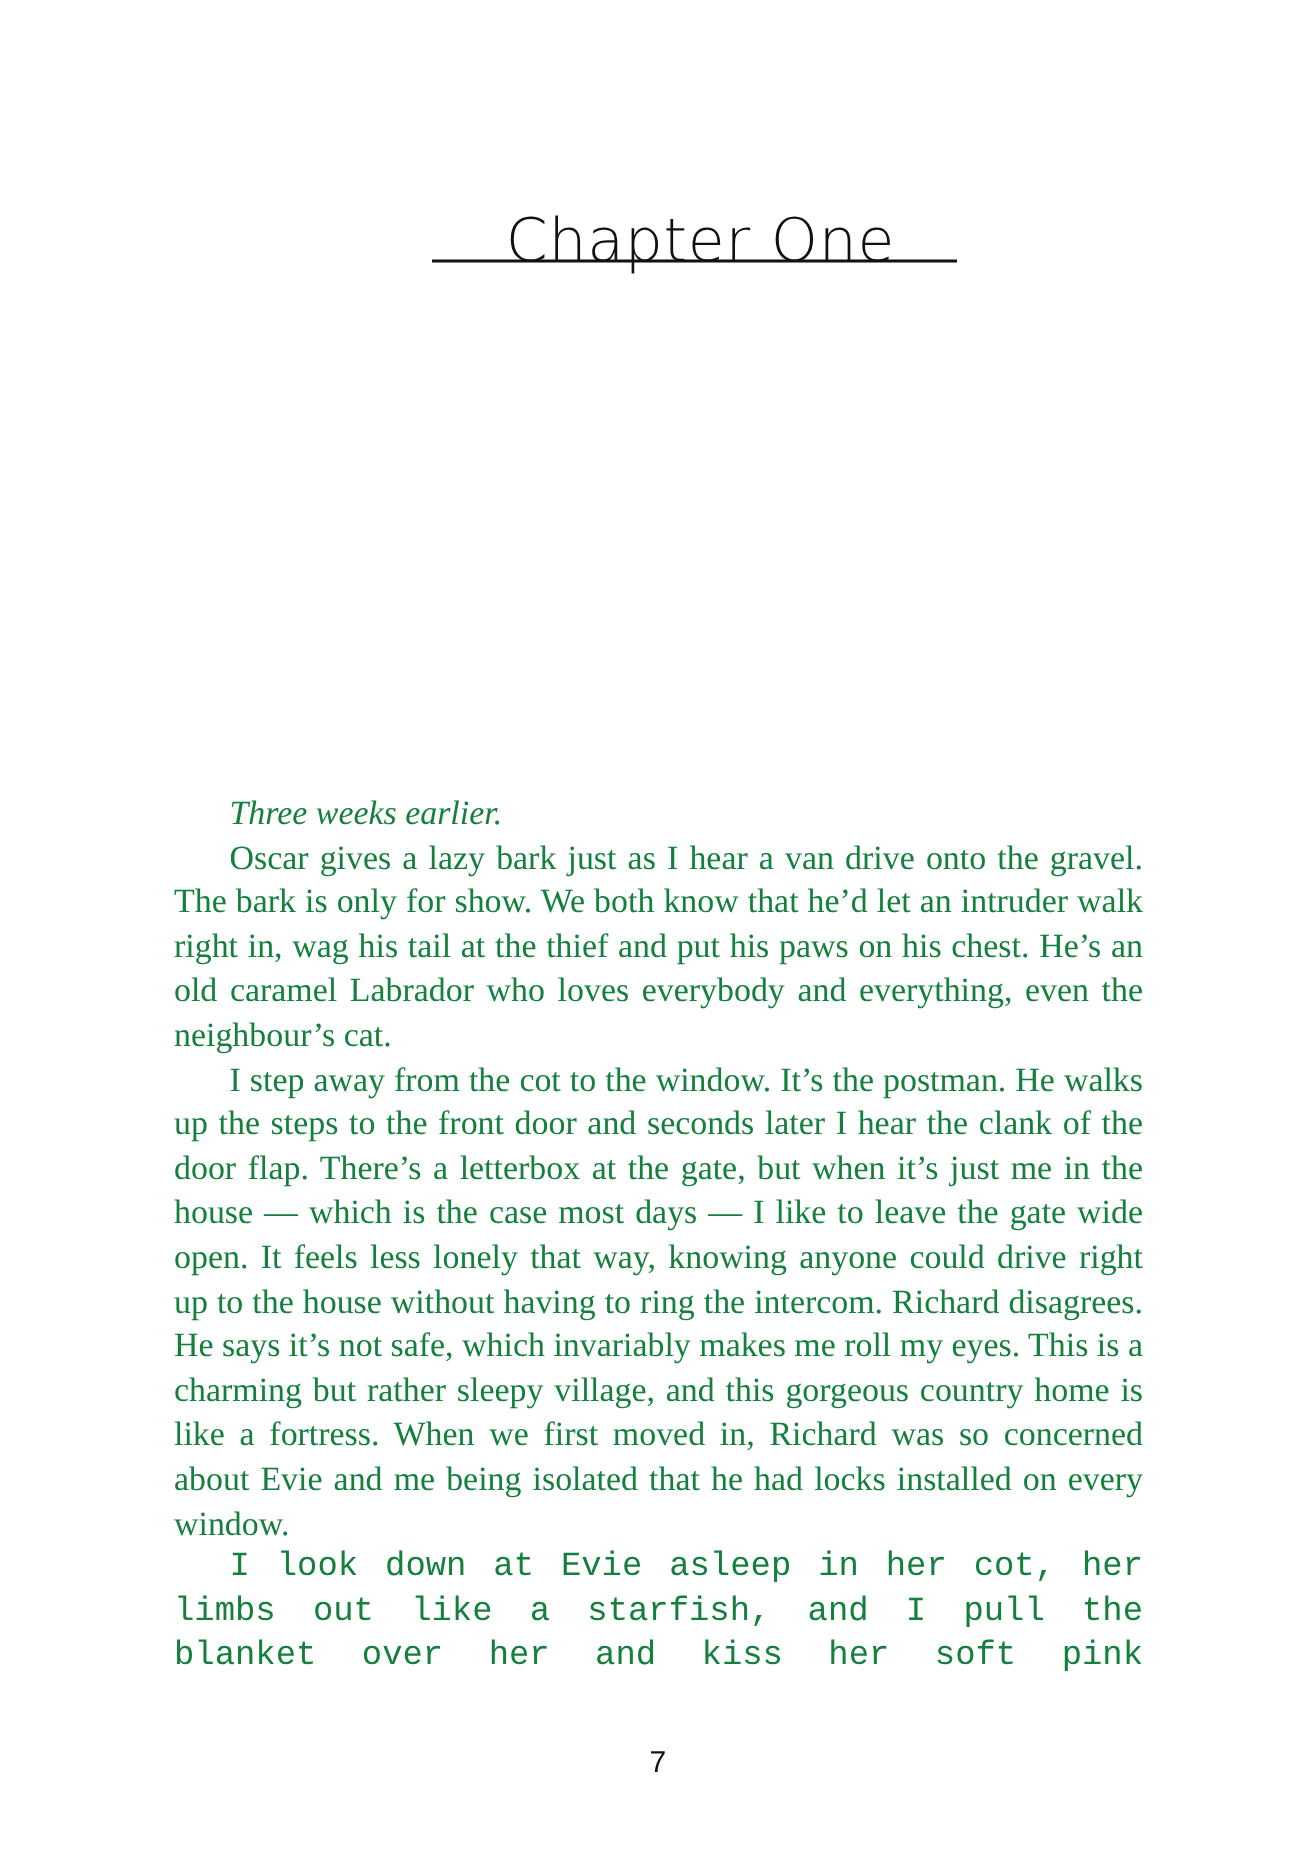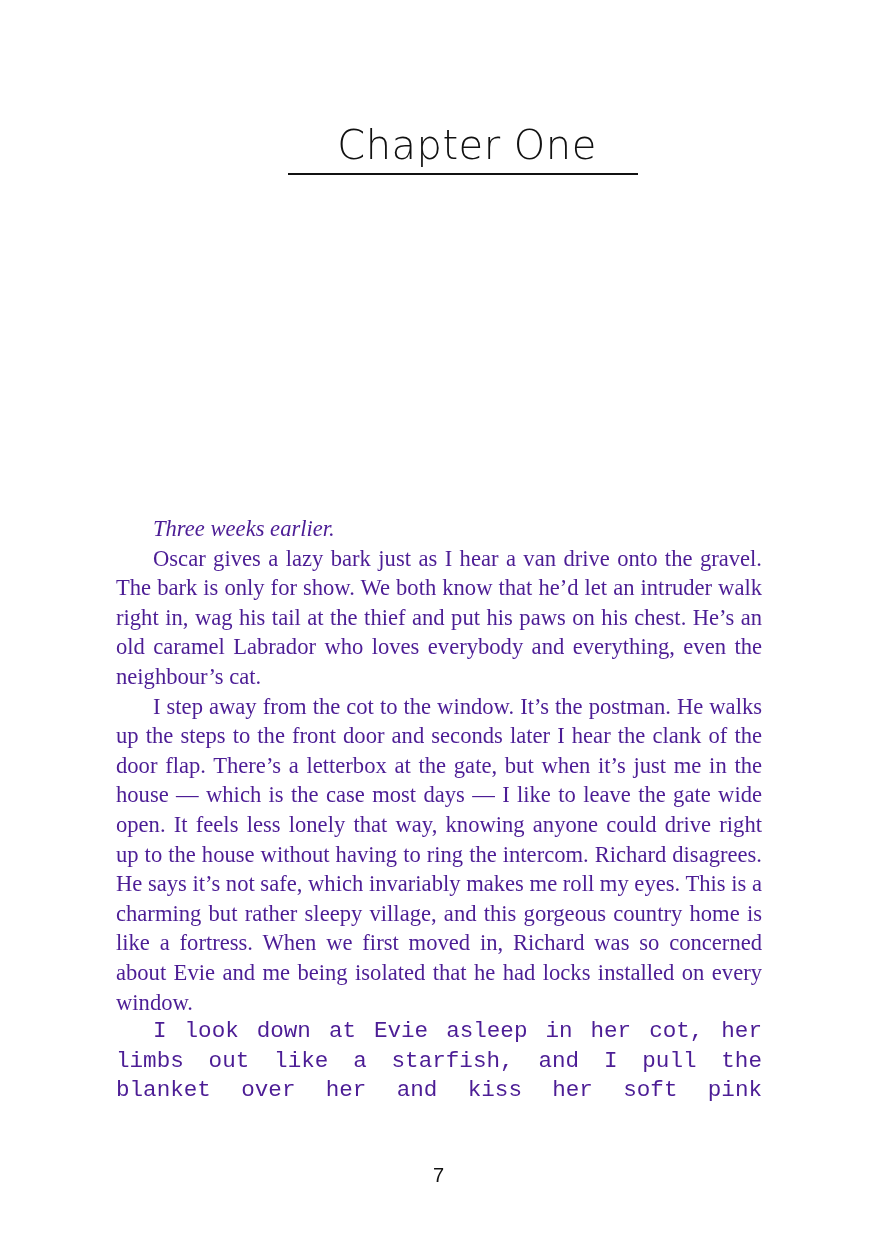--- a/index.html
+++ b/index.html
@@ -1,30 +1,30 @@
 <!DOCTYPE html>
 <html><head>
   <meta charset="utf-8">
   <style>
     html, body { margin: 0; padding: 0; background: #ffffff; }
     body { width: 877px; height: 1240px; position: relative; overflow: hidden; color: #111; }
     .chapter-title {
-      position: absolute; left: 288px; top: 118px; width: 350px;
+      position: absolute; left: 288px; top: 134px; width: 350px;
       text-align: center; padding-left: 8px; box-sizing: border-box;
       font-family: "DejaVu Sans", sans-serif; font-weight: 300;
       font-size: 40px; letter-spacing: 0.5px; color: #111;
       line-height: 54px;
     }
     .title-rule {
       position: absolute; left: 288px; top: 173px; width: 350px; height: 2px; background: #111;
     }
     .body-text {
-      position: absolute; left: 116px; top: 514px; width: 646px;
+      position: absolute; left: 116px; top: 527px; width: 646px;
       font-family: "Liberation Serif", serif; font-size: 22.6px; line-height: 29.6px;
-      text-align: justify; color: #4c1d95;
+      text-align: justify; color: #15803d;
     }
     .body-text p { margin: 0; text-indent: 37px; }
     .body-text p.dateline { font-style: italic; }
     .page-number {
       position: absolute; left: 0; width: 877px; top: 1164px; text-align: center;
       font-family: "Liberation Sans", sans-serif; font-size: 20px; color: #111;
     }
   </style>
 </head>
 <body>

